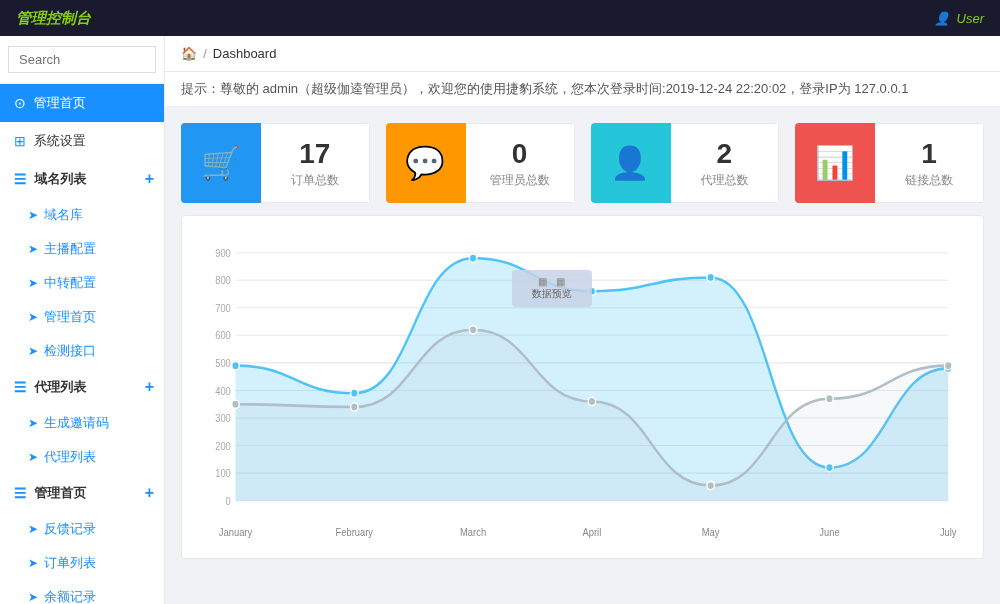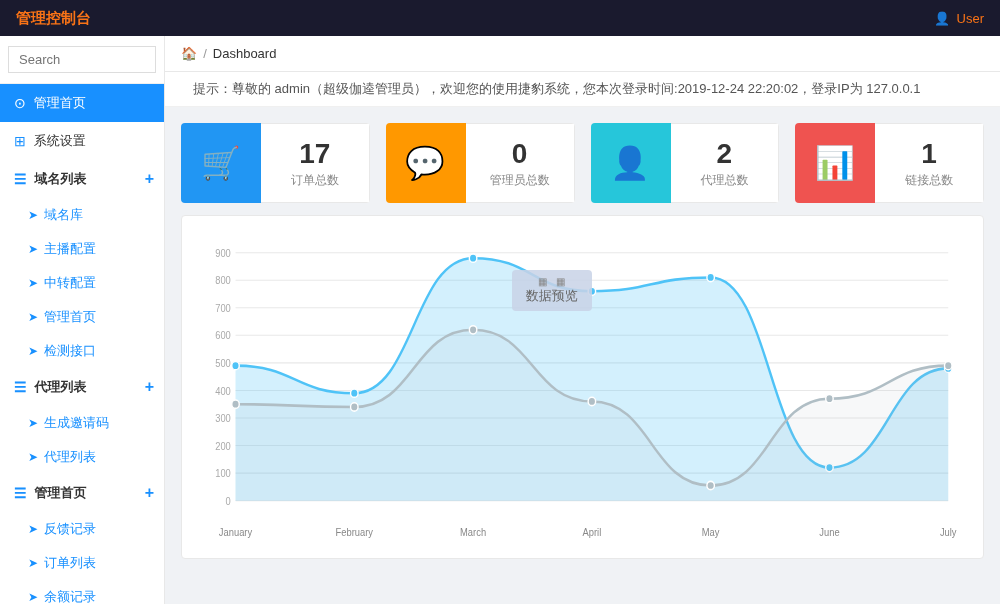--- a/index.html
+++ b/index.html
@@ -1,27 +1,28 @@
 <!DOCTYPE html>
 <html><head>
   <meta charset="utf-8">
   <style>
     * { box-sizing: border-box; margin: 0; padding: 0; }
     body { font-family: "Microsoft YaHei", Arial, sans-serif; font-size: 13px; background: #f0f2f5; display: flex; flex-direction: column; height: 100vh; overflow: hidden; }
 
     
     .topbar {
       background: #1a1a2e;
-      color: #f97316;
+      color: #84cc16;
       height: 36px;
       display: flex;
       align-items: center;
       justify-content: space-between;
       padding: 0 16px;
       flex-shrink: 0;
+      font-style: italic;
     }
     .topbar-title { font-size: 15px; font-weight: bold; }
     .topbar-user { display: flex; align-items: center; gap: 6px; font-size: 13px; cursor: pointer; }
 
     
     .main-layout {
       display: flex;
       flex: 1;
       overflow: hidden;
     }
@@ -104,21 +105,21 @@
       font-size: 13px;
       color: #666;
     }
     .breadcrumb-home { color: #1890ff; }
     .breadcrumb-sep { color: #999; }
     .breadcrumb-current { color: #333; }
 
     
     .notice-bar {
       background: #fff;
-      padding: 8px 28px;
+      padding: 8px 16px;
       font-size: 13px;
       color: #555;
       border-bottom: 1px solid #f0f0f0;
     }
 
     
     .stat-cards {
       display: flex;
       gap: 16px;
       padding: 16px 16px 12px 16px;
@@ -375,19 +376,19 @@
             <circle cx="40" cy="166.66666666666669" r="4" fill="#b0bec5" stroke="#fff" stroke-width="1.5"></circle>
             <circle cx="166.66666666666666" cy="169.33333333333334" r="4" fill="#b0bec5" stroke="#fff" stroke-width="1.5"></circle>
             <circle cx="293.3333333333333" cy="94.66666666666666" r="4" fill="#b0bec5" stroke="#fff" stroke-width="1.5"></circle>
             <circle cx="420" cy="164" r="4" fill="#b0bec5" stroke="#fff" stroke-width="1.5"></circle>
             <circle cx="546.6666666666666" cy="245.33333333333334" r="4" fill="#b0bec5" stroke="#fff" stroke-width="1.5"></circle>
             <circle cx="673.3333333333334" cy="161.33333333333334" r="4" fill="#b0bec5" stroke="#fff" stroke-width="1.5"></circle>
             <circle cx="800" cy="129.33333333333334" r="4" fill="#b0bec5" stroke="#fff" stroke-width="1.5"></circle>
           </svg>
         <div class="chart-tooltip">
           <div style="font-size:10px;color:#888;">▦ &nbsp; ▦</div>
-          <div style="font-size:13px;color:#666;">数据预览</div>
+          <div style="font-size:10px;color:#666;">数据预览</div>
         </div>
       </div>
     </div>
 
   </div>
 </div>
 
 </body></html>

